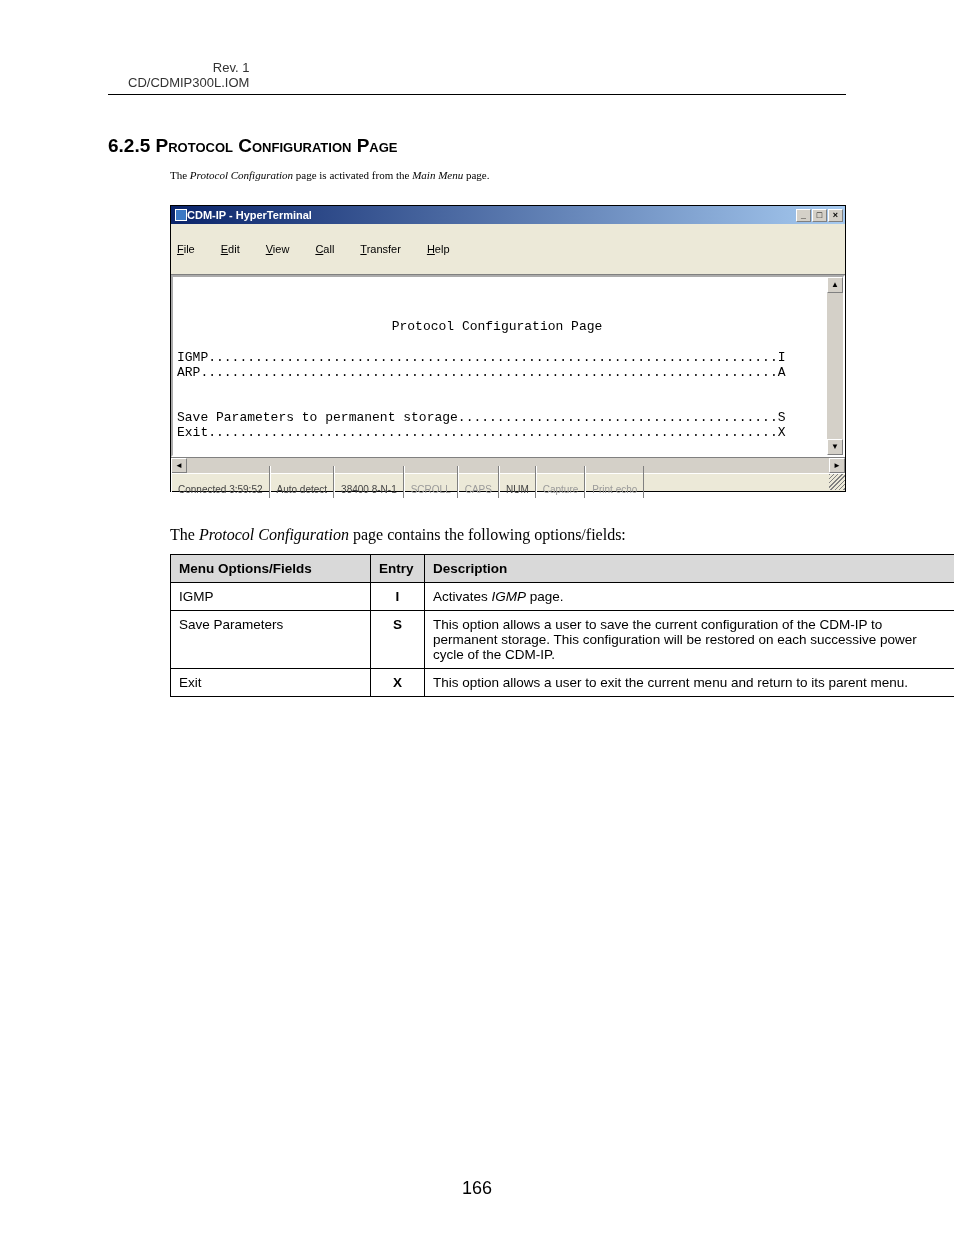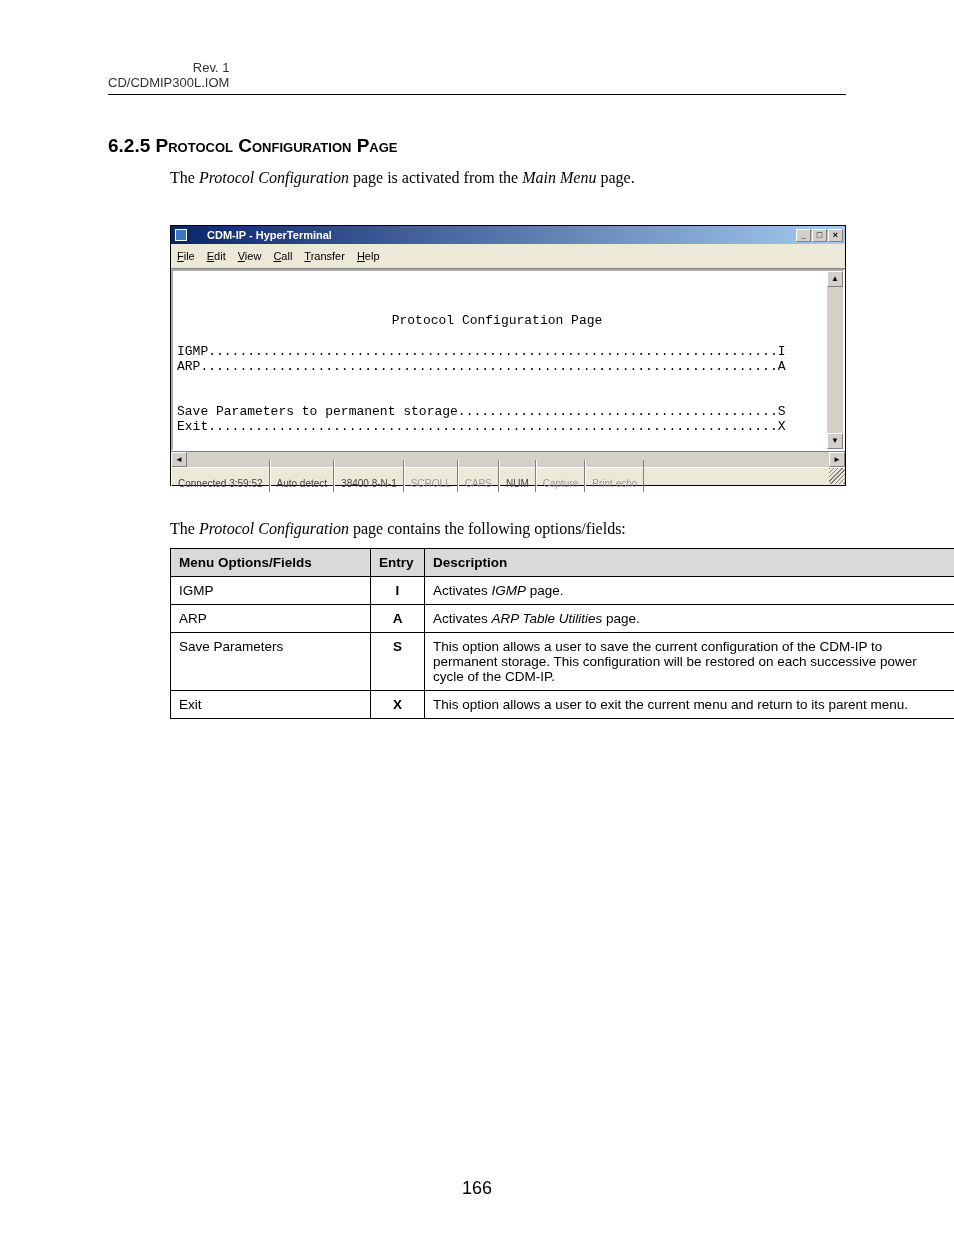--- a/index.html
+++ b/index.html
@@ -14,33 +14,33 @@
       color: #000;
     }
     .header-row {
       display: flex;
       justify-content: space-between;
       font-family: Arial, Helvetica, sans-serif;
       font-size: 13px;
       color: #333;
       margin-bottom: 4px;
     }
-    .header-right { text-align: right; }
+    .header-right { text-align: right; margin-left: 20px; }
     .hr-line { border-top: 1px solid #000; margin-top: 2px; margin-bottom: 40px; }
     .section-heading {
       font-family: Arial, Helvetica, sans-serif;
       font-weight: bold;
       font-size: 19px;
       margin-bottom: 12px;
     }
     .section-heading .small-caps { font-variant: small-caps; }
     .intro-para {
-      font-size: 16px;
+      font-size: 11px;
       margin-left: 62px;
-      margin-bottom: 38px;
+      margin-bottom: 24px;
     }
     .intro-para em { font-style: italic; }
     .terminal-window {
       margin-left: 62px;
       border: 1px solid #000;
       font-family: "Tahoma", Arial, sans-serif;
       font-size: 10px;
       background: #ece9d8;
       width: 676px;
     }
@@ -48,43 +48,43 @@
       background: linear-gradient(to right, #0a246a, #a6caf0);
       color: #fff;
       display: flex;
       justify-content: space-between;
       align-items: center;
       height: 18px;
       padding: 0 2px 0 4px;
       font-weight: bold;
       font-size: 11px;
     }
-    .term-titlebar-left { display: flex; align-items: flex-start; gap: 20px; }
+    .term-titlebar-left { display: flex; align-items: flex-start; gap: 0; }
     .titlebar-icon {
       width: 12px; height: 12px;
       background: #3b78c4;
       border: 1px solid #fff;
     }
     .titlebar-buttons { display: flex; gap: 1px; }
     .titlebar-btn {
       width: 15px; height: 13px;
       background: #d4d0c8;
       border: 1px solid #808080;
       border-top-color: #fff;
       border-left-color: #fff;
       font-size: 9px;
       text-align: center;
       line-height: 10px;
       color: #000;
       cursor: default;
     }
     .term-menubar {
       display: flex;
-      gap: 12px;
-      padding: 6px 6px;
+      gap: 26px;
+      padding: 19px 6px;
       font-size: 11px;
       background: #ece9d8;
       border-bottom: 1px solid #808080;
     }
     .term-menu-item { cursor: default; }
     .term-menu-item u { text-decoration: underline; }
     .term-content-wrap {
       display: flex;
       background: #fff;
       border: 2px inset #fff;
@@ -277,25 +277,20 @@
       <th>Description</th>
     </tr>
   </thead>
   <tbody>
     <tr>
       <td class="menu-col">IGMP</td>
       <td class="entry">I</td>
       <td><span>Activates </span><em>IGMP</em><span> page.</span></td>
     </tr>
     <tr>
-      <td class="menu-col">ARP</td>
-      <td class="entry">A</td>
-      <td><span>Activates </span><em>ARP Table Utilities</em><span> page.</span></td>
-    </tr>
-    <tr>
       <td class="menu-col">Save Parameters</td>
       <td class="entry">S</td>
       <td>This option allows a user to save the current configuration of the CDM-IP to permanent storage. This configuration will be restored on each successive power cycle of the CDM-IP.</td>
     </tr>
     <tr>
       <td class="menu-col">Exit</td>
       <td class="entry">X</td>
       <td>This option allows a user to exit the current menu and return to its parent menu.</td>
     </tr>
   </tbody>

